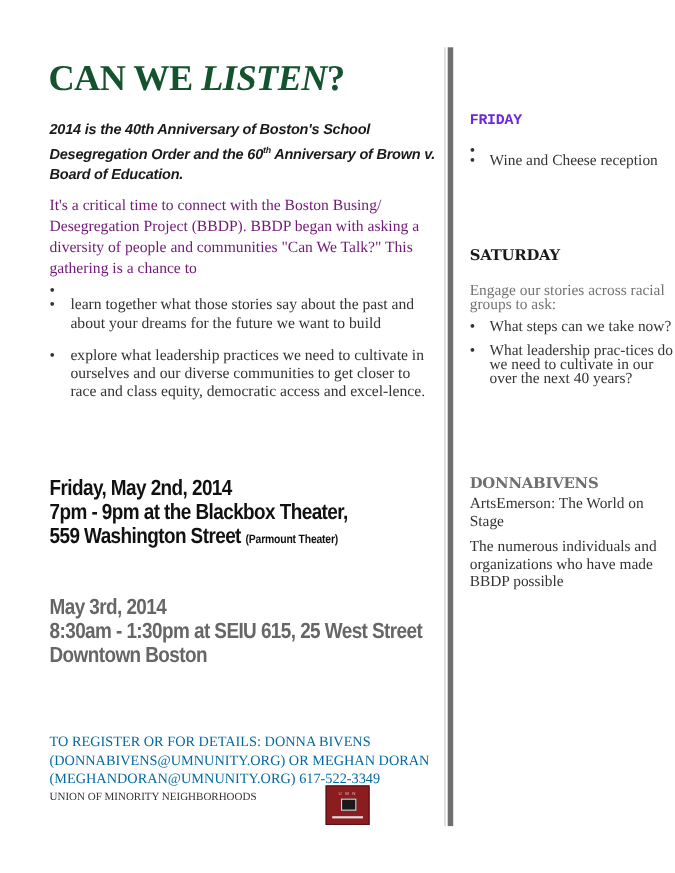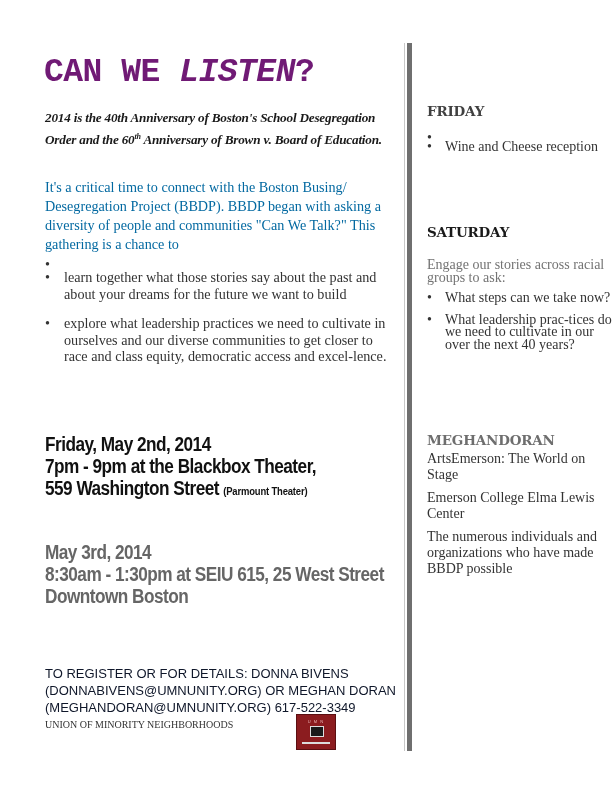--- a/index.html
+++ b/index.html
@@ -1,59 +1,59 @@
 <!DOCTYPE html>
 <html><head>
   <meta charset="utf-8">
   <style>
     html, body { margin: 0; padding: 0; background: #ffffff; }
     body { width: 614px; height: 794px; position: relative; overflow: hidden; color: #1a1a1a; }
 
     #title { position: absolute; left: 44px; top: 54px; margin: 0;
-      font-family: Liberation Mono, monospace; font-weight: bold; font-size: 33px;
-      letter-spacing: -0.5px; color: #701a75; white-space: nowrap; }
+      font-family: Liberation Serif, serif; font-weight: bold; font-size: 33px;
+      letter-spacing: -0.5px; color: #14532d; white-space: nowrap; }
     #title .it { font-style: italic; }
 
     #subtitle { position: absolute; left: 45px; top: 108px; width: 355px; margin: 0;
-      font-family: Liberation Serif, serif; font-weight: bold; font-style: italic;
+      font-family: Liberation Sans, sans-serif; font-weight: bold; font-style: italic;
       font-size: 13.2px; line-height: 19px; color: #1a1a1a; letter-spacing: -0.2px; }
     #subtitle sup { font-size: 8px; }
 
     #intro { position: absolute; left: 45px; top: 178px; width: 355px; margin: 0;
-      font-family: "Liberation Serif", serif; font-size: 14.2px; line-height: 19px; color: #0369a1; }
+      font-family: "Liberation Serif", serif; font-size: 14.2px; line-height: 19px; color: #701a75; }
 
     #goals { position: absolute; left: 45px; top: 256px; width: 355px; margin: 0; padding: 0; list-style: none;
       font-family: "Liberation Serif", serif; font-size: 14.2px; line-height: 16.5px; color: #333; }
     #goals li { position: relative; padding-left: 19px; margin-bottom: 13px; }
     #goals li .b { position: absolute; left: 0; top: 0; }
 
     .event { position: absolute; left: 45px; margin: 0;
       font-family: "Liberation Sans", sans-serif; font-weight: bold; font-size: 20px;
       line-height: 22px; letter-spacing: -0.6px; transform: scaleX(0.86); transform-origin: left top; }
     #event1 { top: 433px; color: #111; width: 430px; }
     #event1 .small { font-size: 11px; letter-spacing: -0.2px; }
     #event2 { top: 541px; color: #666; width: 420px; }
 
     #contact { position: absolute; left: 45px; top: 665px; width: 360px; margin: 0;
-      font-family: Liberation Sans, sans-serif; font-size: 13px; line-height: 17px; color: #0f172a; }
+      font-family: Liberation Serif, serif; font-size: 13px; line-height: 17px; color: #0369a1; }
     #org-row { position: absolute; left: 45px; top: 719px; display: flex; align-items: center; }
     #org-name { font-family: "Liberation Serif", serif; font-size: 10px; color: #333; }
     #org-logo { position: absolute; left: 251px; top: -5px; width: 40px; height: 36px;
       background: #8b1c1f; border: 1px solid #5a0f12; box-sizing: border-box; }
     #org-logo .t { position: absolute; left: 0; right: 0; top: 4px; text-align: center;
       font-family: "Liberation Sans", sans-serif; font-size: 4px; color: #e9b3b3; letter-spacing: 1px; }
     #org-logo .m { position: absolute; left: 13px; top: 11px; width: 14px; height: 11px; background: #1a1a1a; border: 1px solid #ddd; box-sizing: border-box; }
     #org-logo .l { position: absolute; left: 5px; right: 5px; bottom: 5px; height: 2px; background: #dcdcdc; }
 
     #divider-thin { position: absolute; left: 404px; top: 43px; width: 1px; height: 708px; background: #c8c8c8; }
     #divider-thick { position: absolute; left: 407px; top: 43px; width: 5px; height: 708px; background: #6f6f6f; }
 
     .rc-head { position: absolute; left: 427px; margin: 0;
       font-family: "DejaVu Serif", serif; font-weight: bold; font-size: 13.5px; letter-spacing: -0.2px; }
-    #friday-head { top: 103px; color: #404040; }
+    #friday-head { top: 103px; color: #6d28d9; font-family: Liberation Mono, monospace; }
     #saturday-head { top: 224px; color: #1a1a1a; }
     #supporters-head { top: 432px; color: #6e6e6e; }
 
     .rc-list { position: absolute; left: 427px; width: 185px; margin: 0; padding: 0; list-style: none;
       font-family: "Liberation Serif", serif; font-size: 14px; line-height: 12.5px; color: #333; }
     .rc-list li { position: relative; padding-left: 18px; margin-bottom: 9px; }
     .rc-list li .b { position: absolute; left: 0; top: 0; }
     #friday-list { top: 132px; }
     #saturday-intro { position: absolute; left: 427px; top: 259px; width: 180px; margin: 0;
       font-family: "Liberation Serif", serif; font-size: 14px; line-height: 12.5px; color: #737373; }
@@ -110,18 +110,17 @@
   <li><span class="b">•</span><span>Wine and Cheese reception</span></li>
 </ul>
 
 <h3 id="saturday-head" class="rc-head">SATURDAY</h3>
 <p id="saturday-intro">Engage our stories across racial groups to ask:</p>
 <ul id="saturday-list" class="rc-list">
   <li><span class="b">•</span><span>What steps can we take now?</span></li>
   <li><span class="b">•</span><span>What leadership prac-tices do we need to cultivate in our  over the next 40 years?</span></li>
 </ul>
 
-<h3 id="supporters-head" class="rc-head">MEGHANDORAN</h3>
+<h3 id="supporters-head" class="rc-head">DONNABIVENS</h3>
 <ul id="supporters">
   <li>ArtsEmerson: The World on Stage</li>
-  <li>Emerson College Elma Lewis Center</li>
   <li>The numerous individuals and organizations who have made BBDP possible</li>
 </ul>
 
 </body></html>

